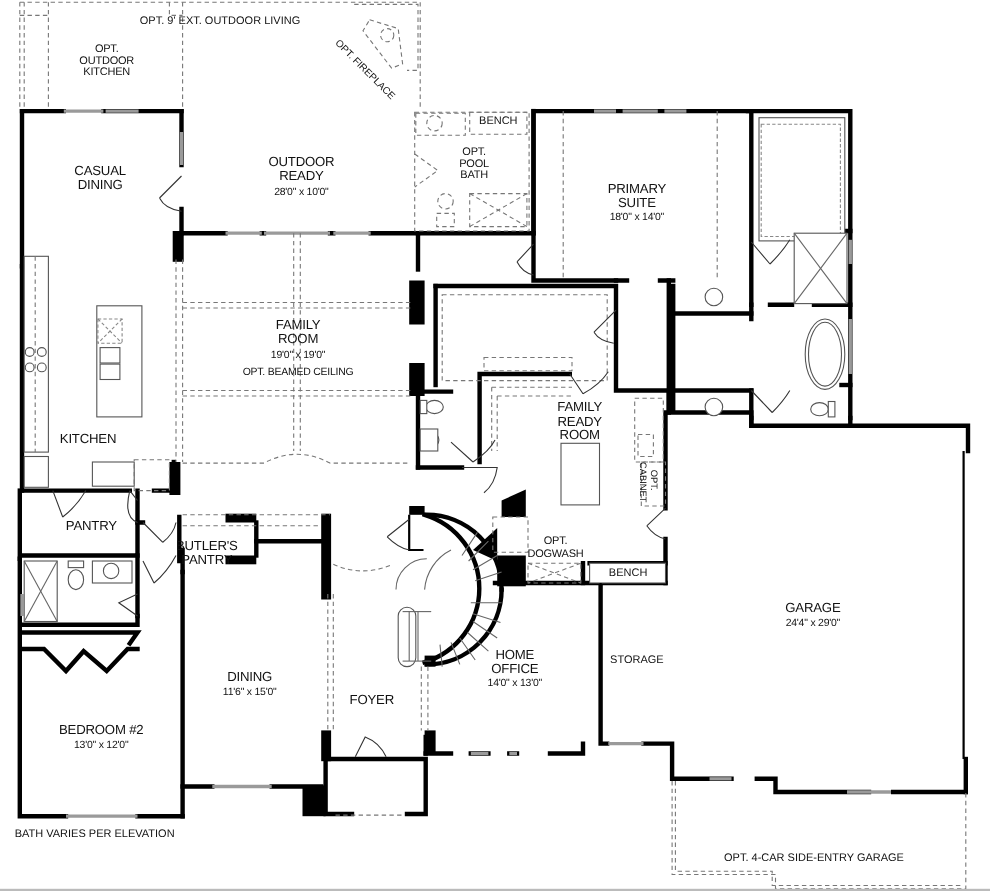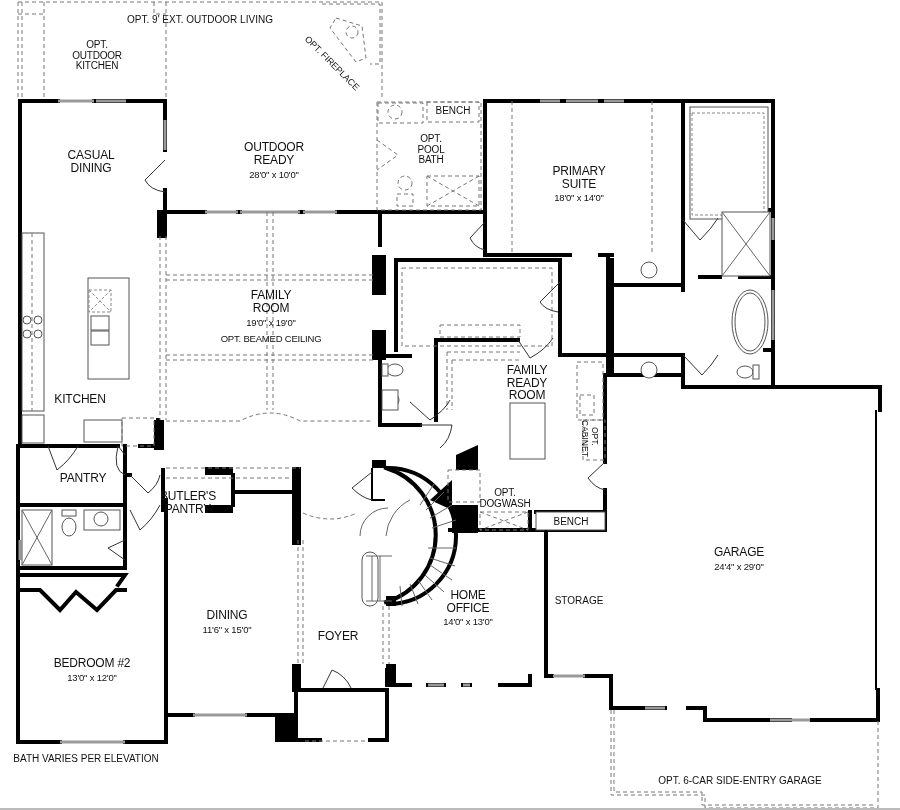--- a/index.html
+++ b/index.html
@@ -372,15 +372,15 @@
 
 <div class="lbl name" style="left:338px; top:630px;">FOYER</div>
 
 <div class="lbl name" style="left:92px; top:657px;">
   <div>BEDROOM #2</div>
   <div class="dim" style="margin-top:3px;">13'0" x 12'0"</div>
 </div>
 
 <div class="lbl note" style="left:86px; top:754px;">BATH VARIES PER ELEVATION</div>
 
-<div class="lbl note" style="left:740px; top:776px;">OPT. 6-CAR SIDE-ENTRY GARAGE</div>
+<div class="lbl note" style="left:740px; top:776px;">OPT. 4-CAR SIDE-ENTRY GARAGE</div>
 
 <div class="frame-bottom"></div>
 
 </body></html>

